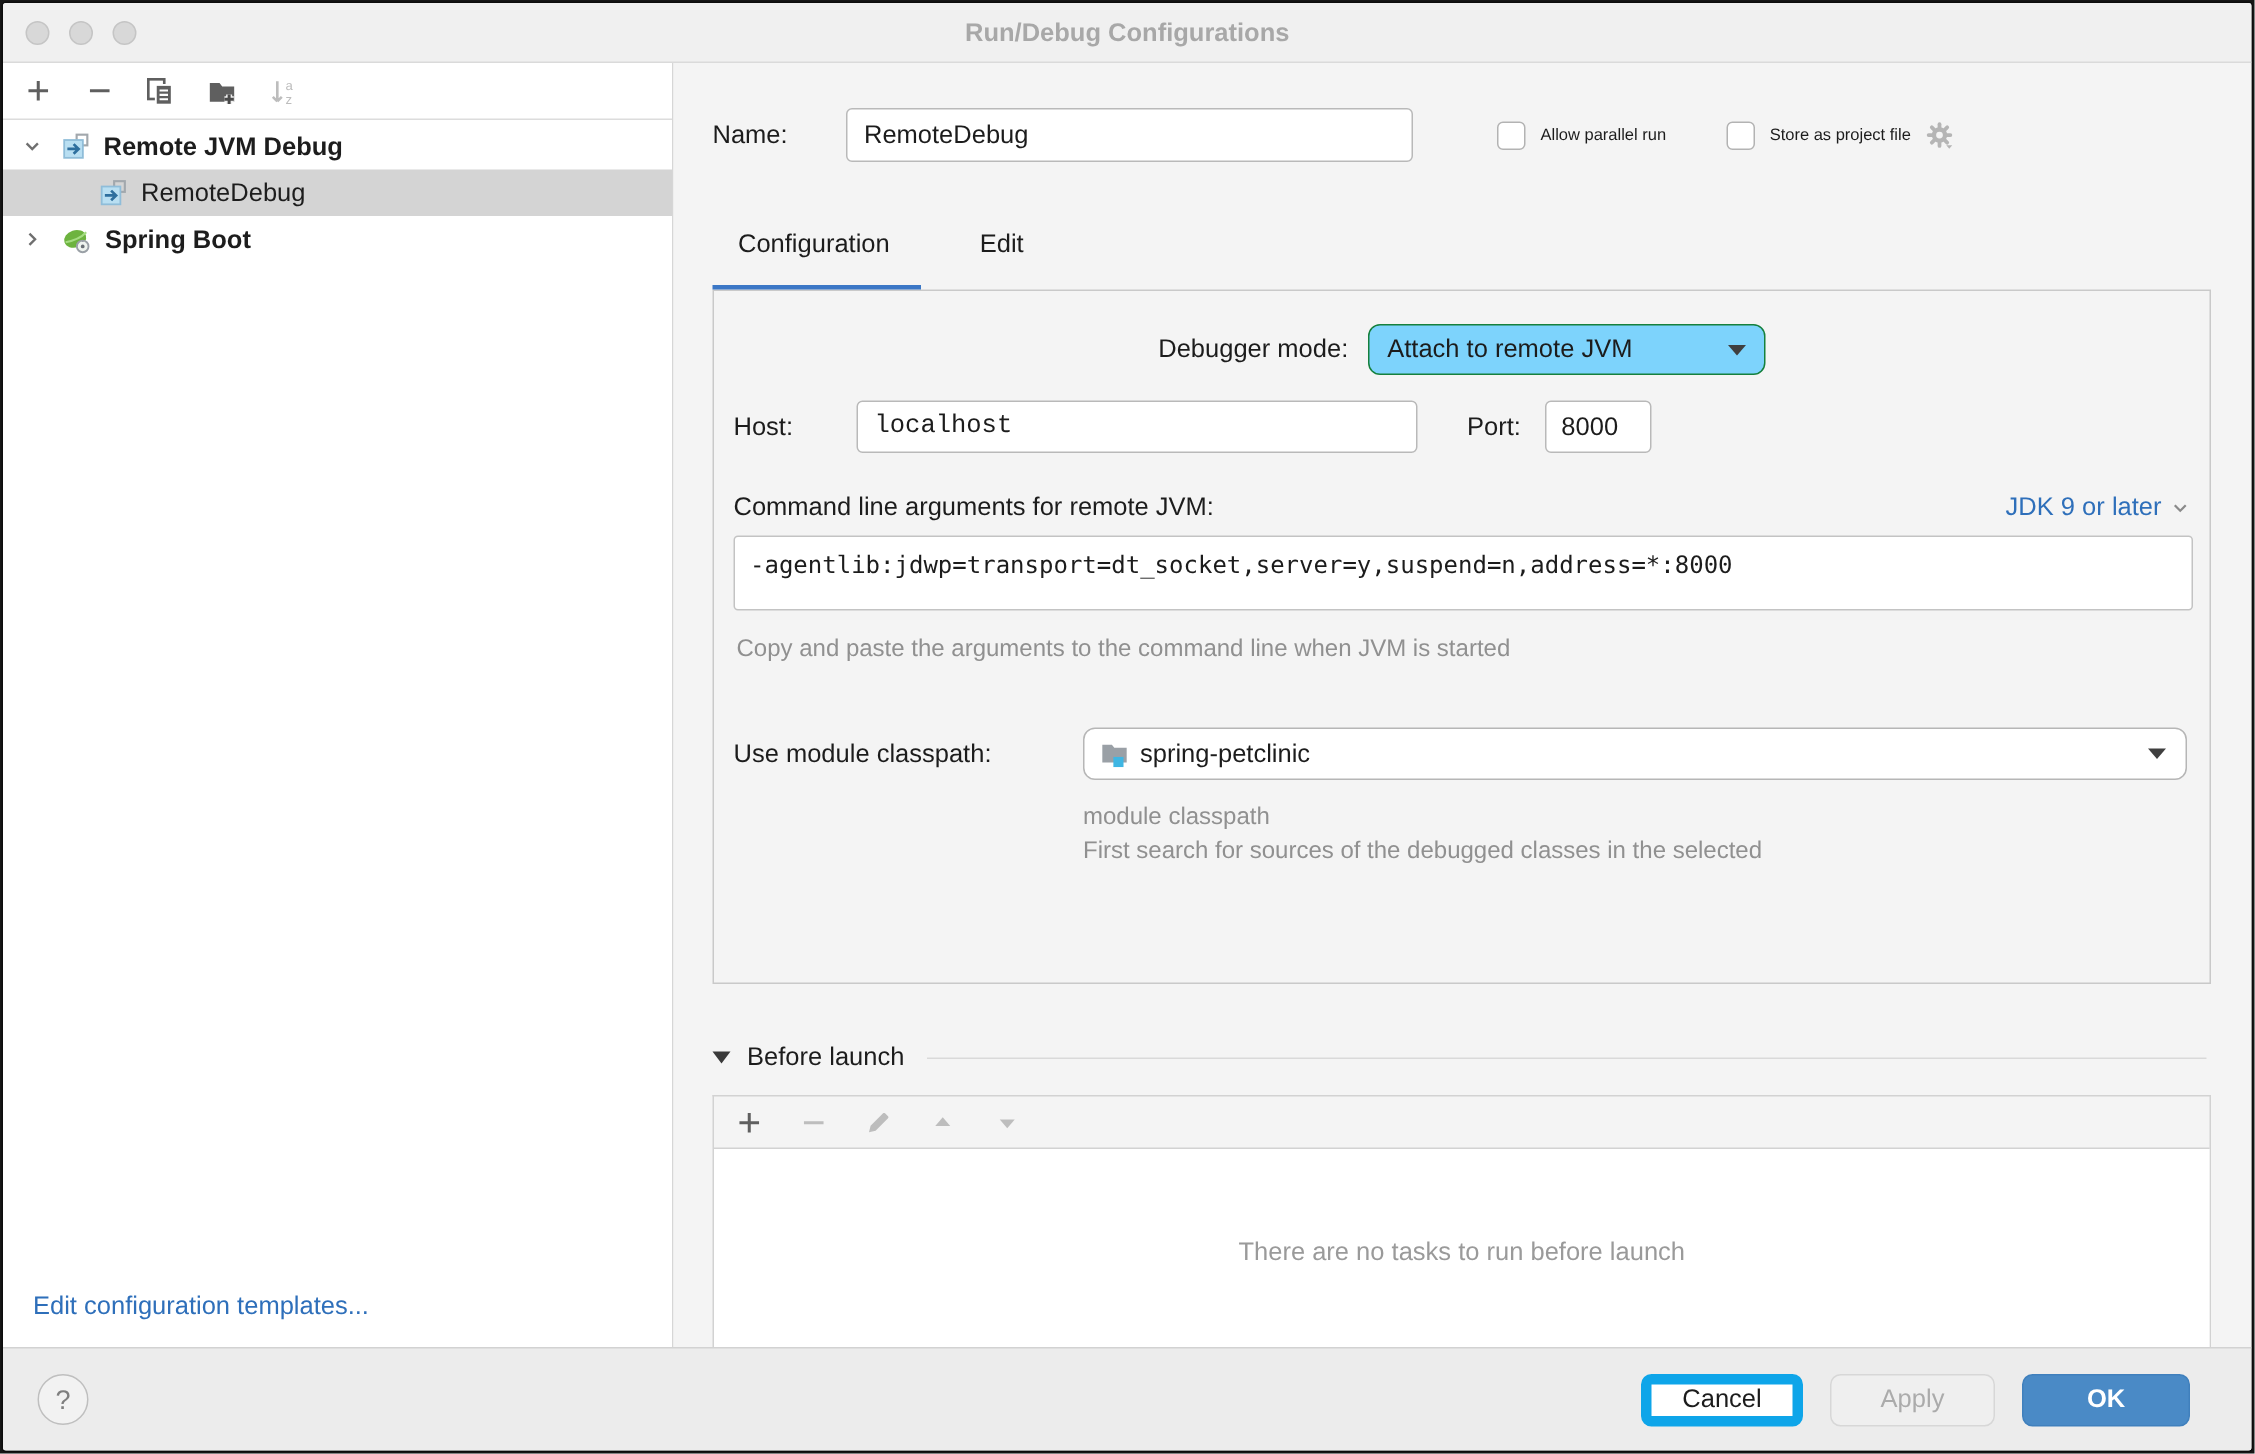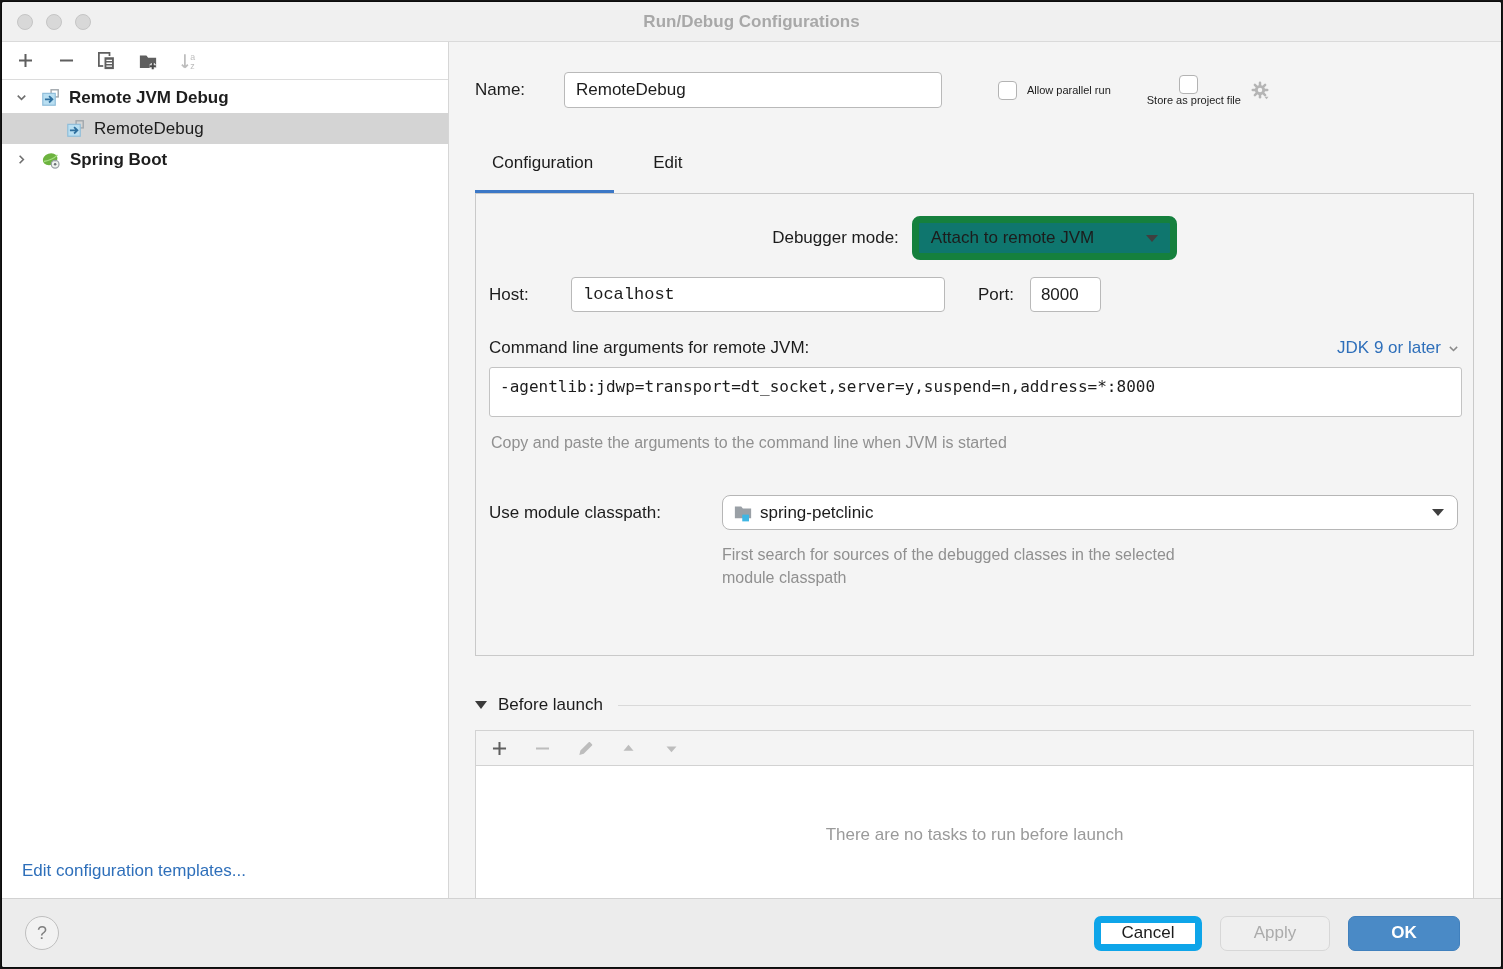--- a/index.html
+++ b/index.html
@@ -54,21 +54,21 @@
   .tab{ font-size:17px; color:#1c1c1c; display:flex; align-items:flex-start; padding-top:5px; position:relative; cursor:default;}
   .tab.selected{ padding-left:17px; padding-right:21px; }
   .tab.selected::after{ content:""; position:absolute; left:0; right:0; bottom:0; height:3px; background:#3b77c6; }
   .tab.plain{ margin-left:39px; }
 
   .panel{ width:999px; height:463px; border:1px solid #c9c9c9; padding:0 13px; }
 
   .frow{ display:flex; align-items:center; }
   .flabel{ font-size:17px; color:#1c1c1c; }
   .row-debugger{ margin-top:22px;justify-content:center; }
-  .select{ height:44px; background:#0f766e; border:7px solid #15803d; border-radius:8px;
+  .select{ height:34px; background:#7dd3fc; border:1px solid #15803d; border-radius:8px;
     display:flex; align-items:center; padding:0 12px; font-size:17px; color:#1c1c1c; cursor:default;}
   .select .caret{ margin-left:auto; width:0; height:0; border-left:6px solid transparent;
     border-right:6px solid transparent; border-top:7px solid #3f3f3f; }
   .dbg-select{ width:265px; margin-left:13px; }
   .row-host{ margin-top:17px; }
   .host-label{ width:82px; }
   .host-input{ width:374px; height:35px; background:#fff; border:1px solid #b9b9b9; border-radius:4px;
     font-size:17px; padding:0 11px; color:#1c1c1c; font-family:Liberation Mono, monospace;}
   .port-label{ margin-left:33px; }
   .port-input{ margin-left:16px; width:71px; height:35px; background:#fff; border:1px solid #b9b9b9;
@@ -214,21 +214,21 @@
 
     <div class="content">
 
       <div class="name-row">
         <span class="name-label">Name:</span>
         <input class="name-input" type="text" value="RemoteDebug" style="">
         <div class="cb-group" style="margin-left:56px;">
           <div class="checkbox"></div>
           <span class="cb-label">Allow parallel run</span>
         </div>
-        <div class="cb-group" style="margin-left:26px;flex-direction:column;">
+        <div class="cb-group" style="margin-left:40px;">
           <div class="checkbox"></div>
           <span class="cb-label">Store as project file</span>
         </div>
         <div class="gear-wrap">
           <svg width="20" height="20" viewBox="0 0 16 16">
             <g fill="#b5b5b5">
               <rect x="7" y="1.2" width="2" height="13.6" rx="1"></rect>
               <rect x="1.2" y="7" width="13.6" height="2" rx="1"></rect>
               <rect x="7" y="1.2" width="2" height="13.6" rx="1" transform="rotate(45 8 8)"></rect>
               <rect x="7" y="1.2" width="2" height="13.6" rx="1" transform="rotate(-45 8 8)"></rect>
@@ -284,22 +284,22 @@
                 <path d="M1.5 2.8h5.1l1.3 1.6h6.6v7.8H1.5z" fill="#9aa0a6"></path>
                 <rect x="7.4" y="9.3" width="5.4" height="5.4" fill="#3fb6e3"></rect>
               </svg>
             </span>
             <span>spring-petclinic</span>
             <span class="caret"></span>
           </div>
         </div>
 
         <div class="hint cp-hint">
+          <span style="display:block">module classpath</span>
           <span style="display:block">First search for sources of the debugged classes in the selected</span>
-          <span style="display:block">module classpath</span>
         </div>
 
       </div>
 
       <div class="bl-header">
         <span class="bl-tri"></span>
         <span class="bl-title">Before launch</span>
         <span class="bl-rule"></span>
       </div>
 

